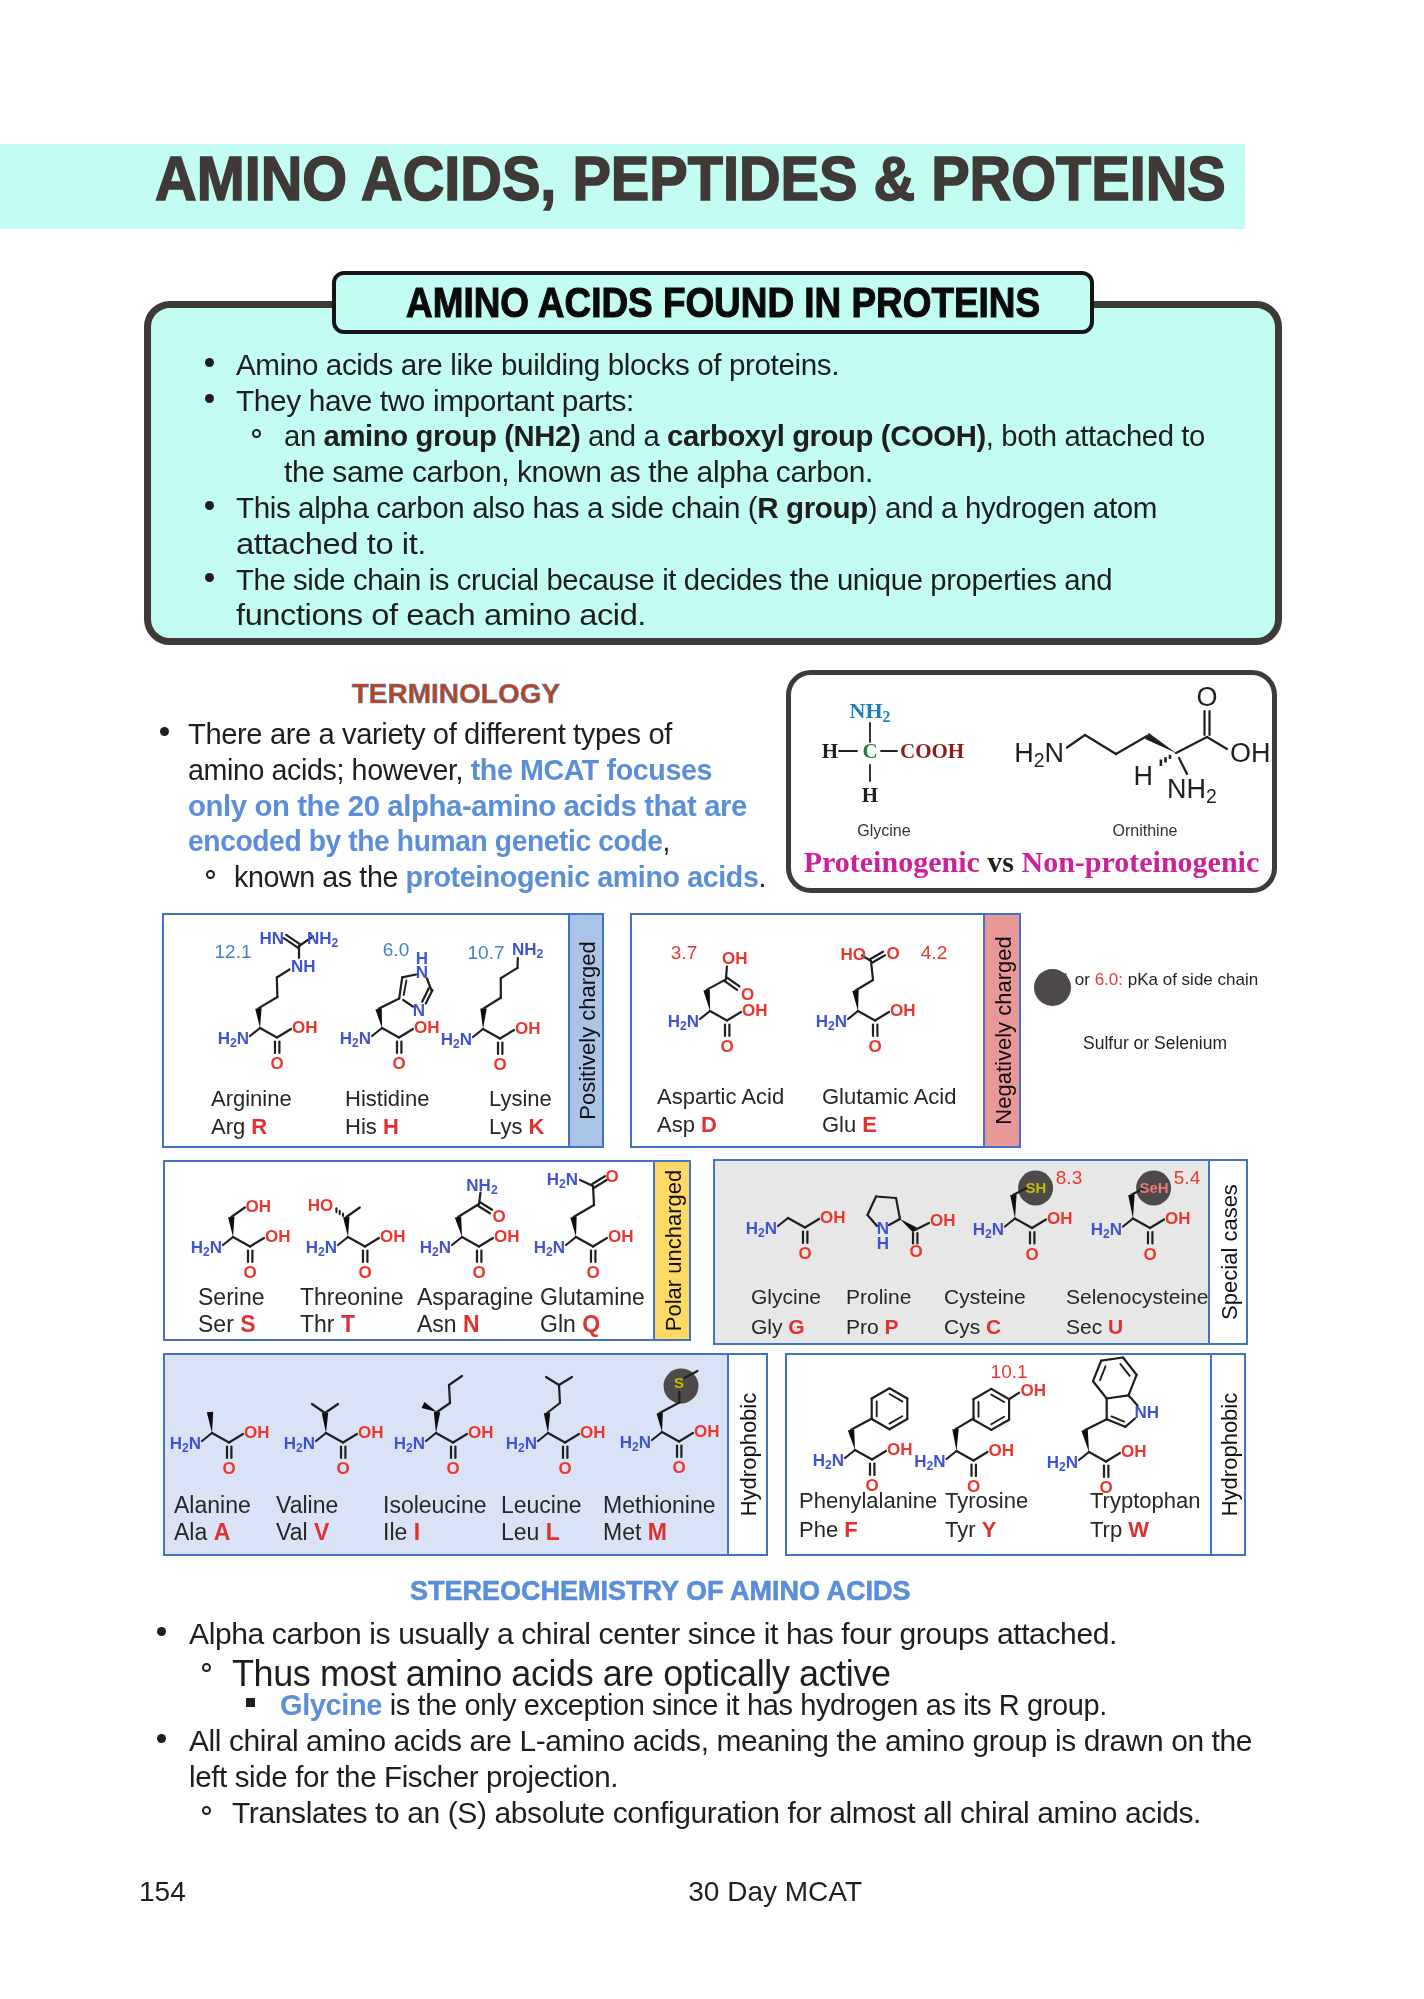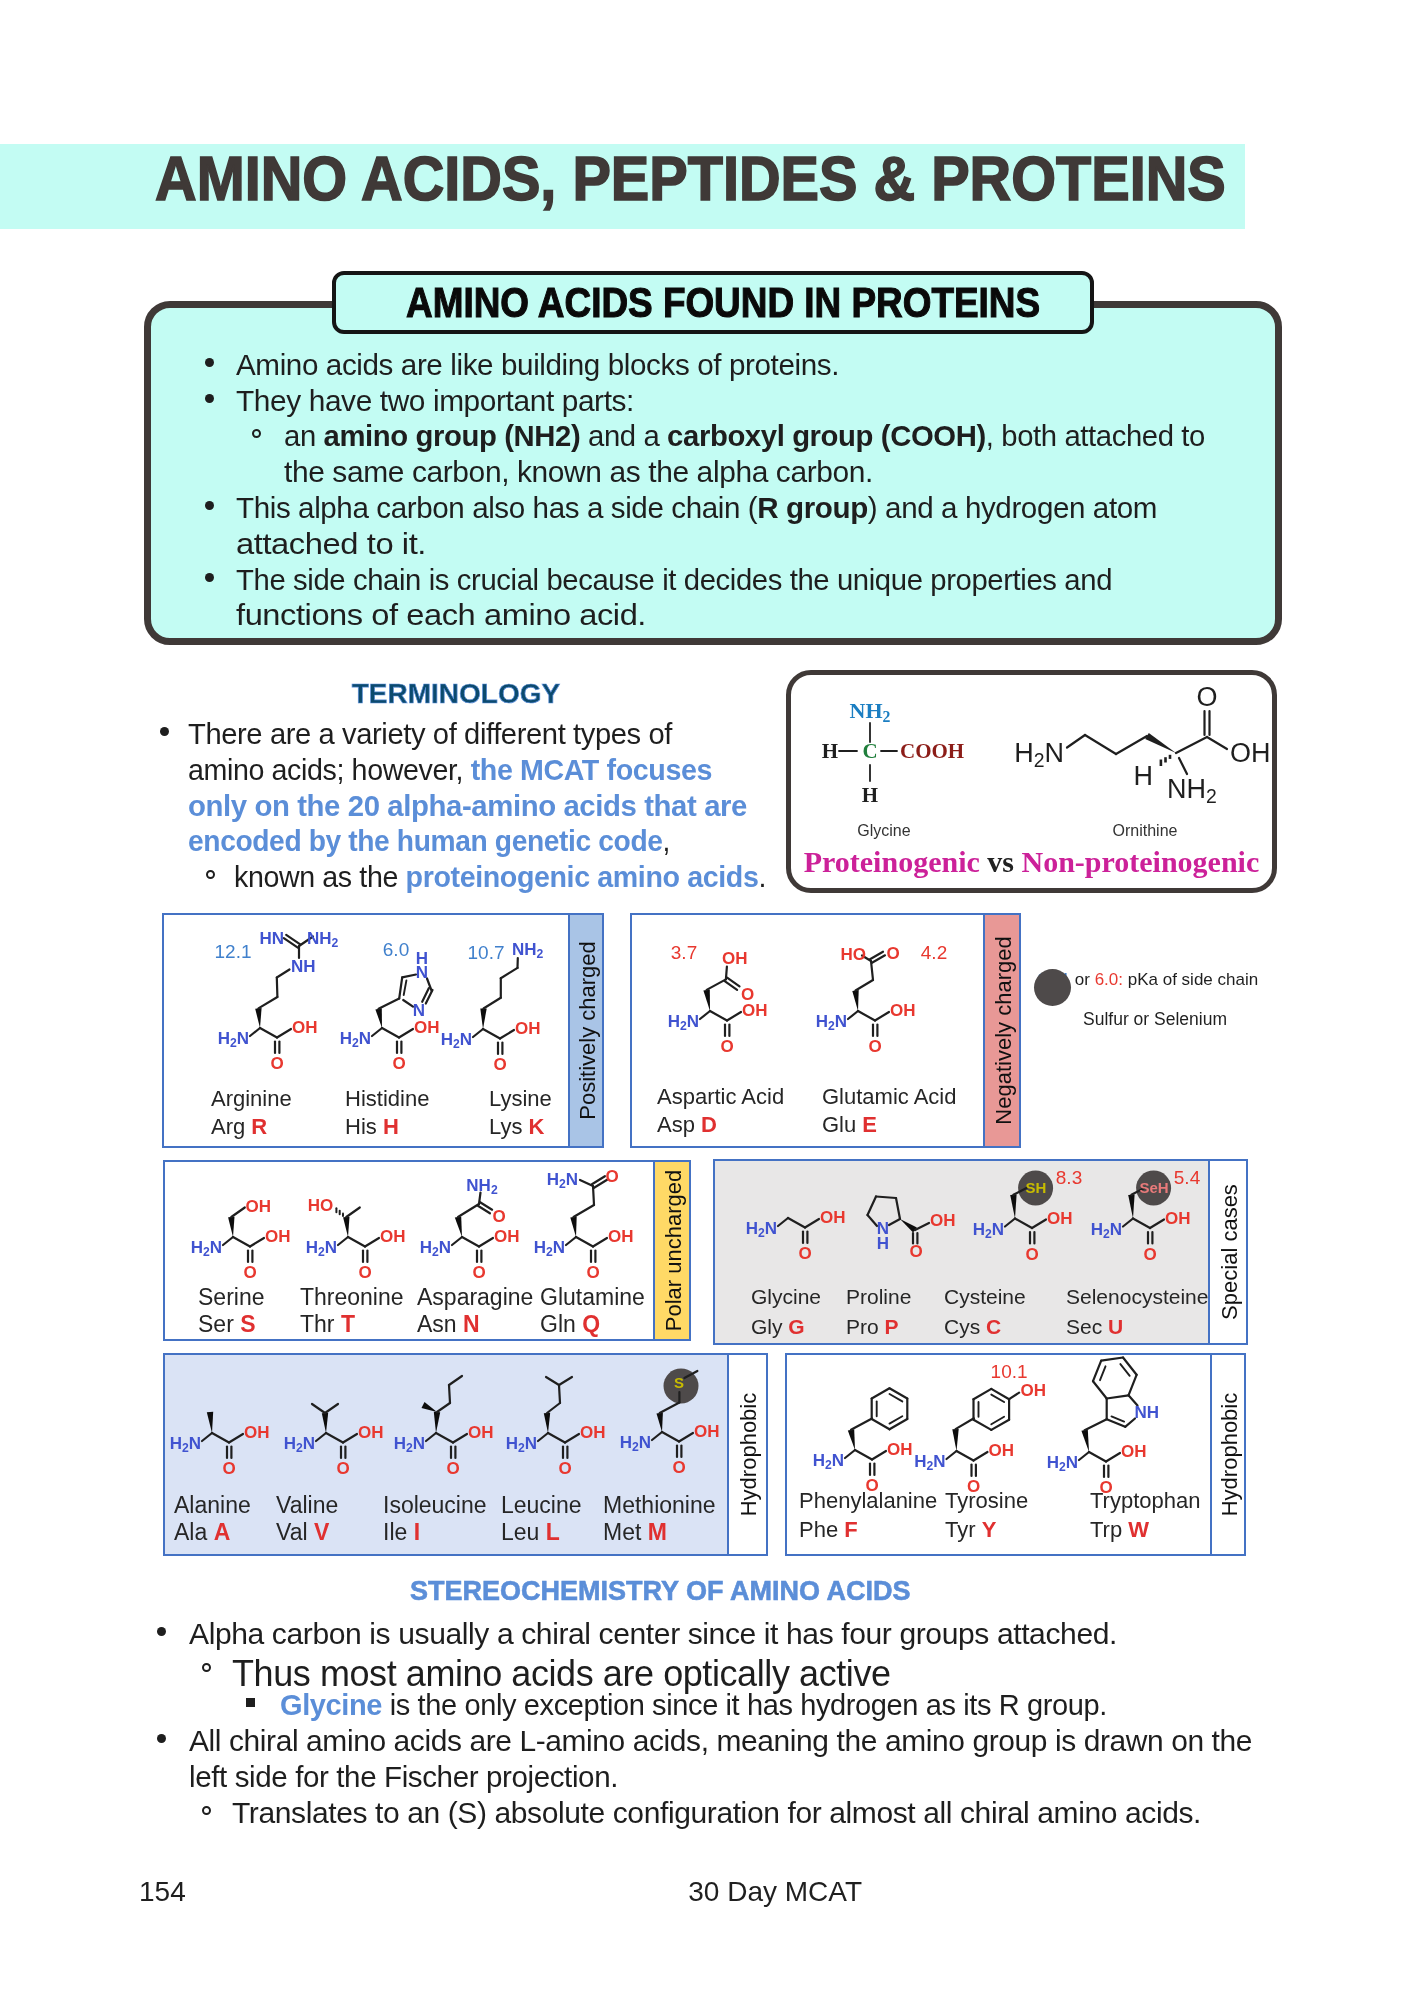--- a/index.html
+++ b/index.html
@@ -18,21 +18,21 @@
 <div class="abs ln" id="ln2_398" style="transform:scaleX(0.9953);left:236px;top:384px;font-size:30px;letter-spacing:-0.4px;white-space:nowrap;color:#1e1e1e;transform-origin:left top"><span>They have two important parts:</span></div>
 <div class="abs" style="left:251.5px;top:428.5px;width:9.0px;height:9.0px;border-radius:50%;border:2.5px solid #1e1e1e"></div>
 <div class="abs ln" id="ln3_921" style="transform:scaleX(0.9757);left:284px;top:419px;font-size:30px;letter-spacing:-0.4px;white-space:nowrap;color:#1e1e1e;transform-origin:left top"><span>an </span><span class="b">amino group (NH2)</span><span> and a </span><span class="b">carboxyl group (COOH)</span><span>, both attached to</span></div>
 <div class="abs ln" id="ln4_589" style="transform:scaleX(0.9985);left:284px;top:455px;font-size:30px;letter-spacing:-0.4px;white-space:nowrap;color:#1e1e1e;transform-origin:left top"><span>the same carbon, known as the alpha carbon.</span></div>
 <div class="abs" style="left:204.5px;top:500.5px;width:9.0px;height:9.0px;border-radius:50%;background:#1e1e1e"></div>
 <div class="abs ln" id="ln5_921" style="transform:scaleX(0.9855);left:236px;top:491px;font-size:30px;letter-spacing:-0.4px;white-space:nowrap;color:#1e1e1e;transform-origin:left top"><span>This alpha carbon also has a side chain (</span><span class="b">R group</span><span>) and a hydrogen atom</span></div>
 <div class="abs ln" id="ln6_190" style="transform:scaleX(1.0912);left:236px;top:527px;font-size:30px;letter-spacing:-0.4px;white-space:nowrap;color:#1e1e1e;transform-origin:left top"><span>attached to it.</span></div>
 <div class="abs" style="left:204.5px;top:572.5px;width:9.0px;height:9.0px;border-radius:50%;background:#1e1e1e"></div>
 <div class="abs ln" id="ln7_876" style="transform:scaleX(0.9760);left:236px;top:563px;font-size:30px;letter-spacing:-0.4px;white-space:nowrap;color:#1e1e1e;transform-origin:left top"><span>The side chain is crucial because it decides the unique properties and</span></div>
 <div class="abs ln" id="ln8_410" style="transform:scaleX(1.0876);left:236px;top:598px;font-size:30px;letter-spacing:-0.4px;white-space:nowrap;color:#1e1e1e;transform-origin:left top"><span>functions of each amino acid.</span></div>
-<div class="abs" style="left:256px;top:678px;width:400px;text-align:center;color:#0c4a6e;font-weight:bold;font-size:28px;-webkit-text-stroke:0.7px #5b8ed8">TERMINOLOGY</div>
+<div class="abs" style="left:256px;top:678px;width:400px;text-align:center;color:#c2410c;font-weight:bold;font-size:28px;-webkit-text-stroke:0.7px #5b8ed8">TERMINOLOGY</div>
 <div class="abs" style="left:159.5px;top:726.5px;width:9.0px;height:9.0px;border-radius:50%;background:#1e1e1e"></div>
 <div class="abs ln" id="ln9_484" style="transform:scaleX(0.9712);left:188px;top:717px;font-size:30px;letter-spacing:-0.4px;white-space:nowrap;color:#1e1e1e;transform-origin:left top"><span>There are a variety of different types of</span></div>
 <div class="abs ln" id="ln10_524" style="transform:scaleX(0.9537);left:188px;top:753px;font-size:30px;letter-spacing:-0.4px;white-space:nowrap;color:#1e1e1e;transform-origin:left top"><span>amino acids; however, </span><span class="blue">the MCAT focuses</span></div>
 <div class="abs ln" id="ln11_559" style="transform:scaleX(0.9771);left:188px;top:789px;font-size:30px;letter-spacing:-0.4px;white-space:nowrap;color:#1e1e1e;transform-origin:left top"><span class="blue">only on the 20 alpha-amino acids that are</span></div>
 <div class="abs ln" id="ln12_482" style="transform:scaleX(0.9393);left:188px;top:824px;font-size:30px;letter-spacing:-0.4px;white-space:nowrap;color:#1e1e1e;transform-origin:left top"><span class="blue">encoded by the human genetic code</span><span>,</span></div>
 <div class="abs" style="left:205.5px;top:869.5px;width:9.0px;height:9.0px;border-radius:50%;border:2.5px solid #1e1e1e"></div>
 <div class="abs ln" id="ln13_532" style="transform:scaleX(0.9535);left:234px;top:860px;font-size:30px;letter-spacing:-0.4px;white-space:nowrap;color:#1e1e1e;transform-origin:left top"><span>known as the </span><span class="blue">proteinogenic amino acids</span><span>.</span></div>
 <div class="abs" style="left:786px;top:670px;width:491px;height:223px;background:#fff;border:5px solid #3f3937;border-radius:25px"></div>
 <svg style="left:786px;top:670px" width="491" height="223" viewBox="786 670 491 223">
     <text x="870.0" y="718.0" fill="#1b7ec2" font-family="Liberation Serif, sans-serif" font-size="22px" font-weight="bold" text-anchor="middle"><tspan>NH</tspan><tspan dy="4.0" font-size="15.8">2</tspan></text>
@@ -60,21 +60,21 @@
     <line x1="1165.5" y1="757.2" x2="1165.5" y2="762.5" stroke="#1f1f1f" stroke-width="2.6"></line>
     <line x1="1160.9" y1="759.5" x2="1160.9" y2="766.0" stroke="#1f1f1f" stroke-width="2.6"></line>
     <text x="1153.0" y="785.0" fill="#1f1f1f" font-family="Liberation Sans, sans-serif" font-size="27px" font-weight="normal" text-anchor="end"><tspan>H</tspan></text>
     <line x1="1179.0" y1="758.0" x2="1187.0" y2="774.0" stroke="#1f1f1f" stroke-width="2.2" stroke-linecap="round"></line>
     <text x="1167.0" y="798.0" fill="#1f1f1f" font-family="Liberation Sans, sans-serif" font-size="27px" font-weight="normal" text-anchor="start"><tspan>NH</tspan><tspan dy="4.9" font-size="19.4">2</tspan></text>
     <text x="1145.0" y="836.0" fill="#333" font-family="Liberation Sans, sans-serif" font-size="16px" font-weight="normal" text-anchor="middle"><tspan>Ornithine</tspan></text>
   </svg>
 <div class="abs" style="left:786px;top:845px;width:491px;text-align:center;font-family:'Liberation Serif',serif;font-size:30px;font-weight:bold;color:#cc2199;white-space:nowrap">Proteinogenic <span style="color:#222">vs</span> Non-proteinogenic</div>
 <div class="abs" style="left:1037px;top:970px;font-size:17px;color:#1f1f1f"><span style="color:#4080cc">12.1</span> or <span style="color:#e8382f">6.0:</span> pKa of side chain</div>
 <div class="abs" style="left:1034px;top:969px;width:37px;height:37px;border-radius:50%;background:#4e4a4a"></div>
-<div class="abs" style="left:1083px;top:1009px;font-size:17.5px;color:#1f1f1f">Sulfur or Selenium</div>
+<div class="abs" style="left:1083px;top:1033px;font-size:17.5px;color:#1f1f1f">Sulfur or Selenium</div>
 <svg style="left:162px;top:913px" width="442" height="235" viewBox="162 913 442 235">
     <rect x="163" y="914" width="440" height="233" fill="#fff" stroke="none"></rect>
     <rect x="569" y="914" width="34" height="233" fill="#a9c4e6"></rect>
     <rect x="163" y="914" width="440" height="233" fill="none" stroke="#4472c4" stroke-width="2"></rect>
     <line x1="569" y1="914" x2="569" y2="1147" stroke="#4472c4" stroke-width="2"></line>
     <text x="594.5" y="1030.5" transform="rotate(-90 594.5 1030.5)" text-anchor="middle" font-size="22px" fill="#111" font-family="Liberation Sans">Positively charged</text>
     <line x1="250.0" y1="1036.0" x2="260.0" y2="1028.0" stroke="#1f1f1f" stroke-width="2.2" stroke-linecap="round"></line>
     <line x1="260.0" y1="1028.0" x2="277.0" y2="1037.5" stroke="#1f1f1f" stroke-width="2.2" stroke-linecap="round"></line>
     <line x1="277.0" y1="1037.5" x2="291.0" y2="1029.0" stroke="#1f1f1f" stroke-width="2.2" stroke-linecap="round"></line>
     <line x1="275.0" y1="1041.5" x2="275.0" y2="1053.0" stroke="#1f1f1f" stroke-width="2.2" stroke-linecap="round"></line>

